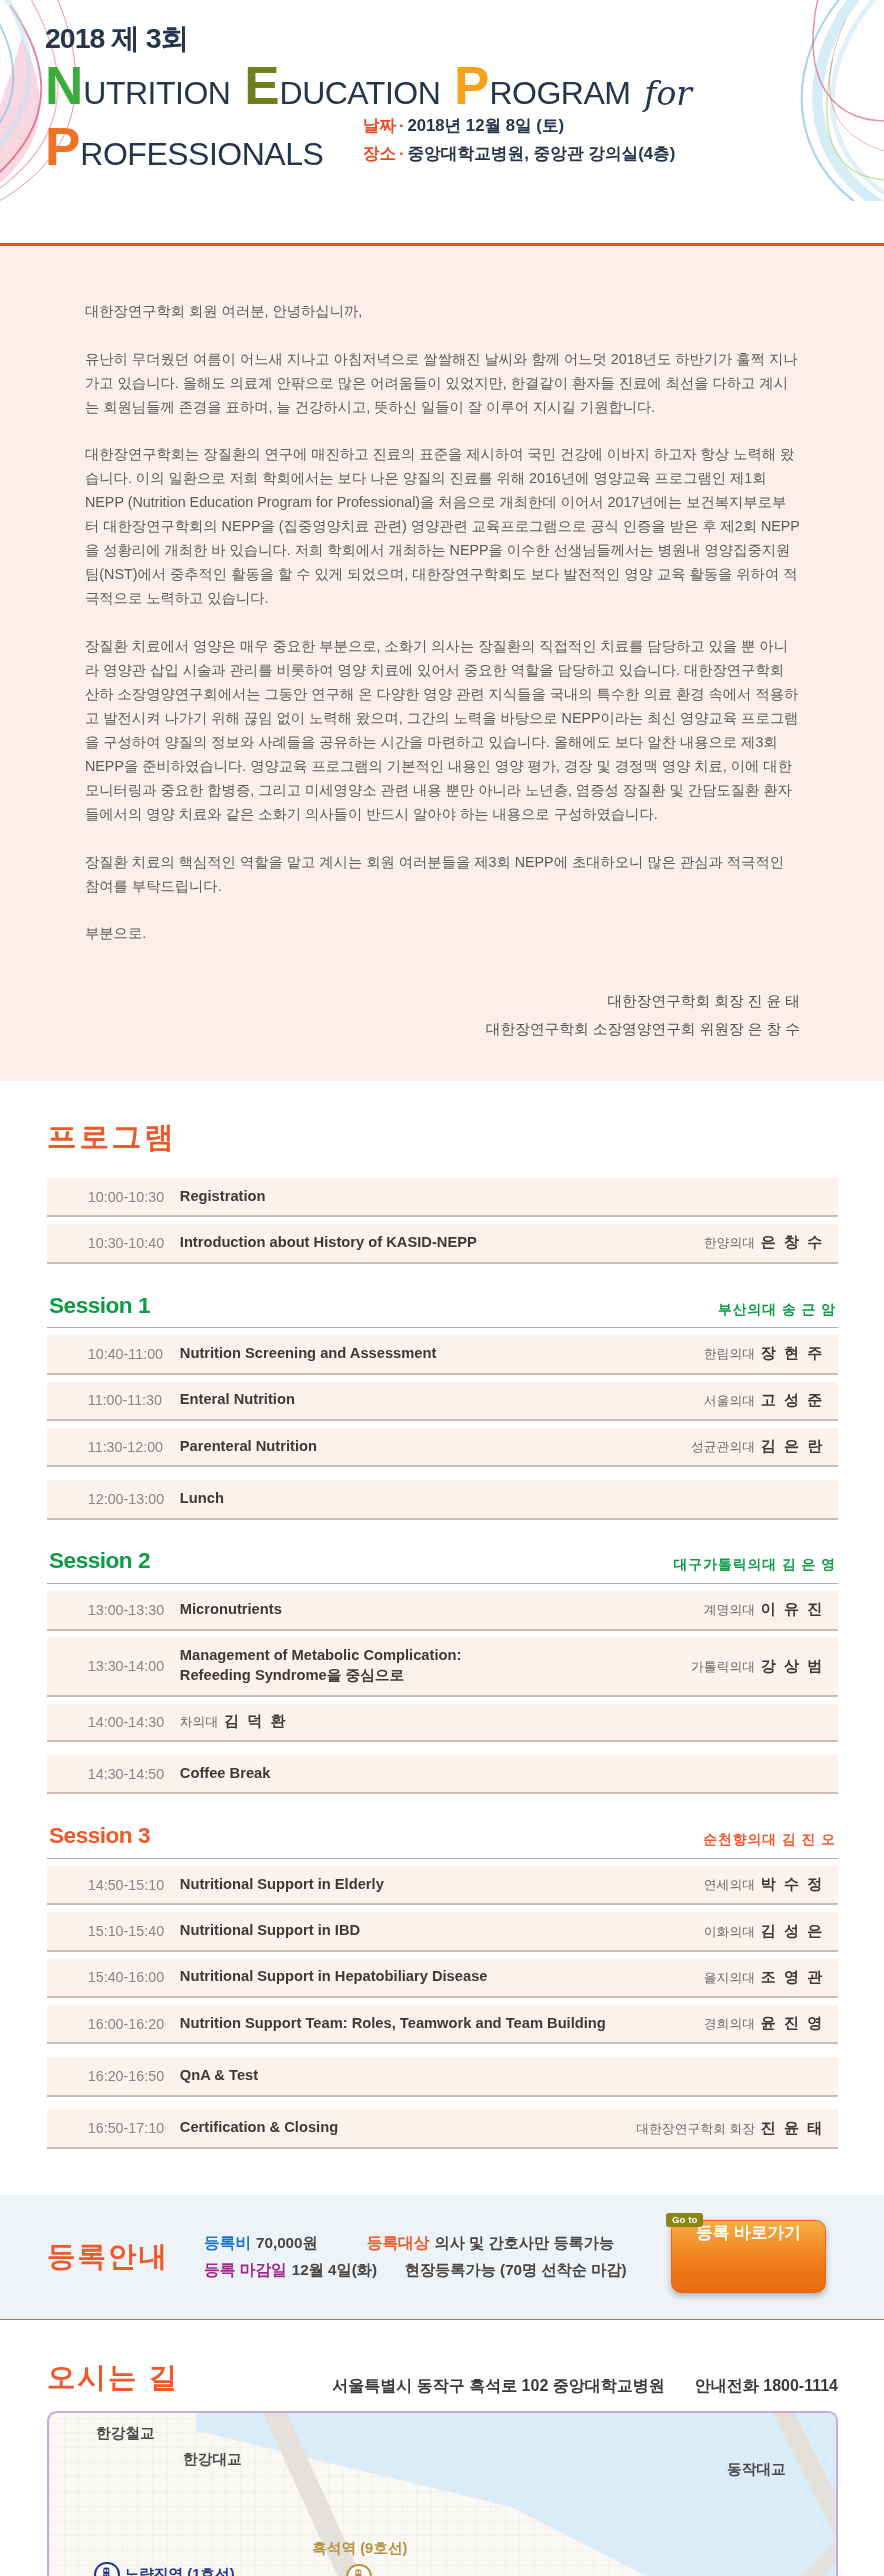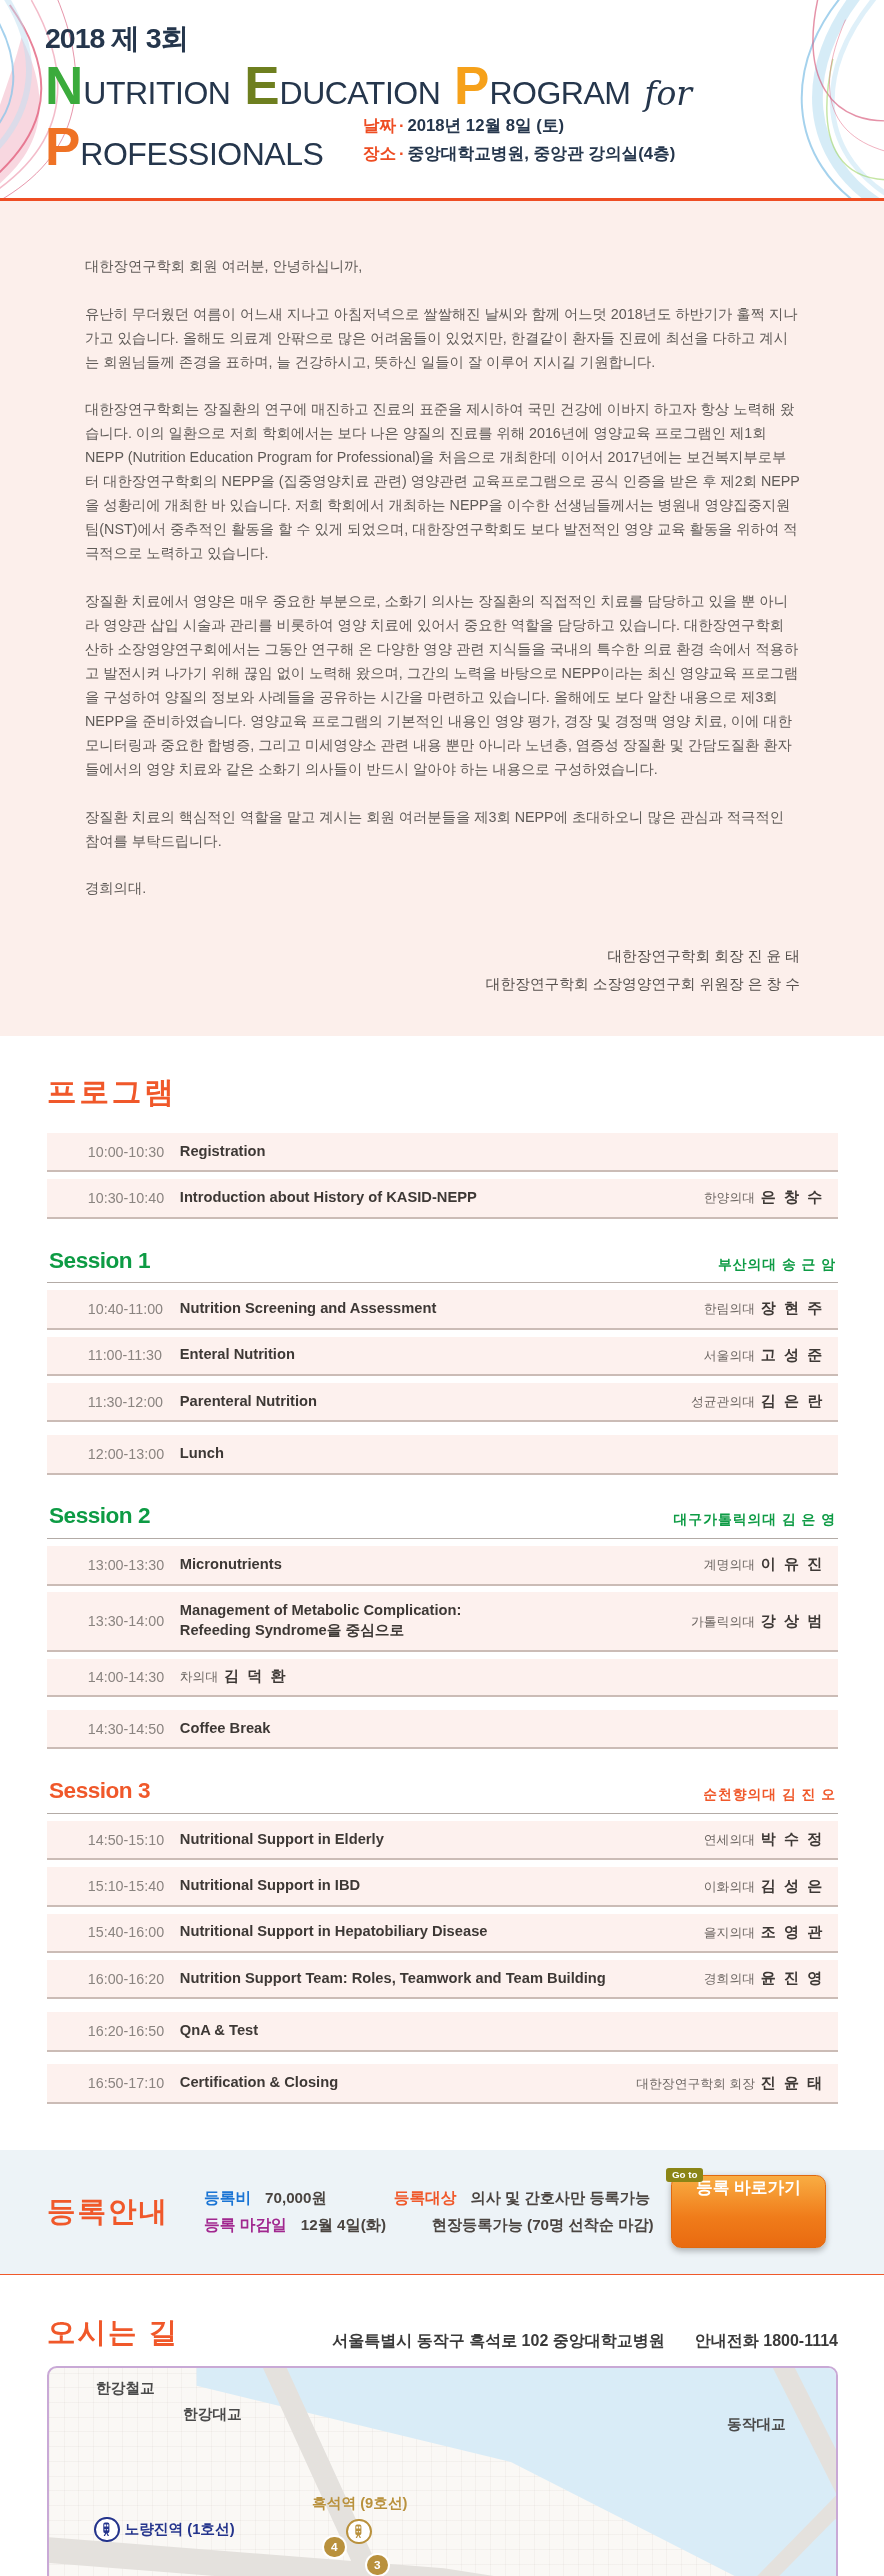--- a/index.html
+++ b/index.html
@@ -1,20 +1,20 @@
 <!DOCTYPE html>
 <html><head>
 <meta charset="utf-8">
 <style>
   html,body{margin:0;padding:0;background:#ffffff;}
   body{width:885px;font-family:"Liberation Sans",sans-serif;color:#333;}
   section{box-sizing:border-box;}
 
   
-  .header{position:relative;height:201px;border-bottom:3.9px solid #ee4d23;overflow:hidden;background:#fff;}
+  .header{position:relative;height:246px;border-bottom:3.9px solid #ee4d23;overflow:hidden;background:#fff;}
   .swirl{position:absolute;top:0;height:201px;pointer-events:none;}
   .swirl-left{left:0;}
   .swirl-right{right:0;}
   .header-content{position:absolute;left:45px;top:19.7px;}
   .edition{font-size:28.5px;font-weight:bold;color:#25364c;letter-spacing:-1px;}
   .title-line{color:#25364c;white-space:nowrap;display:flex;align-items:flex-end;}
   .tl1{margin-top:3.9px;}
   .word{display:inline-flex;align-items:flex-end;margin-right:13.8px;}
   .initial{font-size:53px;font-weight:bold;line-height:.92;}
   .c-green{color:#3bab3c;}
@@ -46,21 +46,21 @@
   .session-head{display:flex;justify-content:space-between;align-items:flex-end;margin-top:25px;padding:3.9px 2px 8.8px;border-bottom:1px solid #b3aba6;margin-bottom:6.9px;gap:24px;}
   .session-name{font-size:22.6px;font-weight:bold;letter-spacing:-0.5px;}
   .session-chair{font-size:13.8px;font-weight:bold;letter-spacing:1px;}
   .s-green{color:#0d9b44;}
   .s-orange{color:#f0582a;}
 
   
   .registration{background:#edf3f7;border-bottom:1px solid #f0582a;margin-top:33px;padding:25.6px 59px 25.6px 47px;display:flex;align-items:center;}
   .reg-title{color:#f0582a;font-size:28.5px;font-weight:bold;letter-spacing:2px;width:157px;flex:none;}
   .reg-info{flex:1;}
-  .reg-row{display:flex;align-items:baseline;flex-wrap:wrap;margin:5.9px 0;column-gap:14px;}
+  .reg-row{display:flex;align-items:baseline;flex-wrap:wrap;margin:5.9px 0;column-gap:5px;}
   .reg-label{font-weight:bold;font-size:15.7px;flex:none;}
   .lbl-blue{color:#1a74d4;}
   .lbl-orange{color:#f0582a;}
   .lbl-purple{color:#a1278f;}
   .reg-value{font-size:15.2px;font-weight:bold;color:#4a4440;}
   .reg-gap{width:39px;}
   .reg-button{position:relative;flex:none;width:153px;height:71px;border:1px solid #e0690f;border-radius:9.8px;background:linear-gradient(180deg,#f9ad43,#f07c1a 58%,#e96a10);color:#fff;font-size:16.7px;font-weight:bold;display:flex;justify-content:center;box-shadow:0 2.9px 5.9px rgba(0,0,0,.28);cursor:pointer;letter-spacing:0;}
   .goto-badge{position:absolute;top:-7.9px;left:-5.9px;background:#8b8516;color:#fff;font-size:9.8px;font-weight:bold;padding:1px 5.9px 2px;border-radius:2.9px;}
 
   
@@ -128,21 +128,21 @@
     </div>
   </div>
 </section>
 
 <section class="letter">
   <p>대한장연구학회 회원 여러분, 안녕하십니까,</p>
   <p>유난히 무더웠던 여름이 어느새 지나고 아침저녁으로 쌀쌀해진 날씨와 함께 어느덧 2018년도 하반기가 훌쩍 지나가고 있습니다. 올해도 의료계 안팎으로 많은 어려움들이 있었지만, 한결같이 환자들 진료에 최선을 다하고 계시는 회원님들께 존경을 표하며, 늘 건강하시고, 뜻하신 일들이 잘 이루어 지시길 기원합니다.</p>
   <p>대한장연구학회는 장질환의 연구에 매진하고 진료의 표준을 제시하여 국민 건강에 이바지 하고자 항상 노력해 왔습니다. 이의 일환으로 저희 학회에서는 보다 나은 양질의 진료를 위해 2016년에 영양교육 프로그램인 제1회 NEPP (Nutrition Education Program for Professional)을 처음으로 개최한데 이어서 2017년에는 보건복지부로부터 대한장연구학회의 NEPP을 (집중영양치료 관련) 영양관련 교육프로그램으로 공식 인증을 받은 후 제2회 NEPP을 성황리에 개최한 바 있습니다. 저희 학회에서 개최하는 NEPP을 이수한 선생님들께서는 병원내 영양집중지원팀(NST)에서 중추적인 활동을 할 수 있게 되었으며, 대한장연구학회도 보다 발전적인 영양 교육 활동을 위하여 적극적으로 노력하고 있습니다.</p>
   <p>장질환 치료에서 영양은 매우 중요한 부분으로, 소화기 의사는 장질환의 직접적인 치료를 담당하고 있을 뿐 아니라 영양관 삽입 시술과 관리를 비롯하여 영양 치료에 있어서 중요한 역할을 담당하고 있습니다. 대한장연구학회 산하 소장영양연구회에서는 그동안 연구해 온 다양한 영양 관련 지식들을 국내의 특수한 의료 환경 속에서 적용하고 발전시켜 나가기 위해 끊임 없이 노력해 왔으며, 그간의 노력을 바탕으로 NEPP이라는 최신 영양교육 프로그램을 구성하여 양질의 정보와 사례들을 공유하는 시간을 마련하고 있습니다. 올해에도 보다 알찬 내용으로 제3회 NEPP을 준비하였습니다. 영양교육 프로그램의 기본적인 내용인 영양 평가, 경장 및 경정맥 영양 치료, 이에 대한 모니터링과 중요한 합병증, 그리고 미세영양소 관련 내용 뿐만 아니라 노년층, 염증성 장질환 및 간담도질환 환자들에서의 영양 치료와 같은 소화기 의사들이 반드시 알아야 하는 내용으로 구성하였습니다.</p>
   <p>장질환 치료의 핵심적인 역할을 맡고 계시는 회원 여러분들을 제3회 NEPP에 초대하오니 많은 관심과 적극적인 참여를 부탁드립니다.</p>
-  <p>경희의대.</p>
+  <p>부분으로.</p>
   <div class="signatures">
     <div>대한장연구학회 회장 진 윤 태</div>
     <div>대한장연구학회 소장영양연구회 위원장 은 창 수</div>
   </div>
 </section>
 
 <section class="program">
   <h2 class="sec-title">프로그램</h2>
 
   <div class="prow-group">

